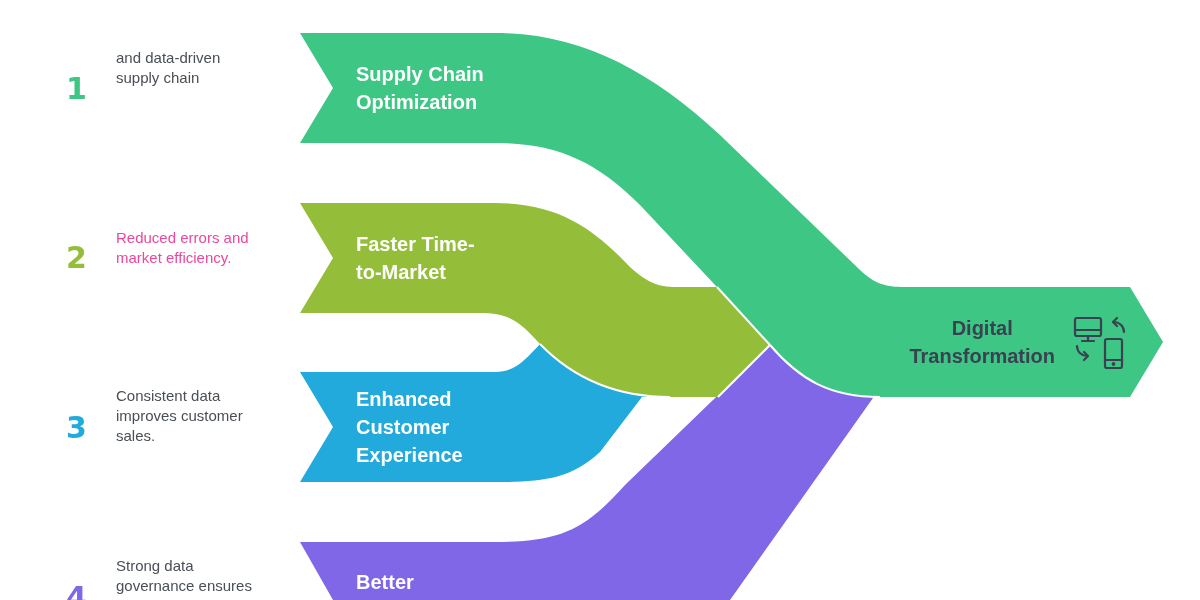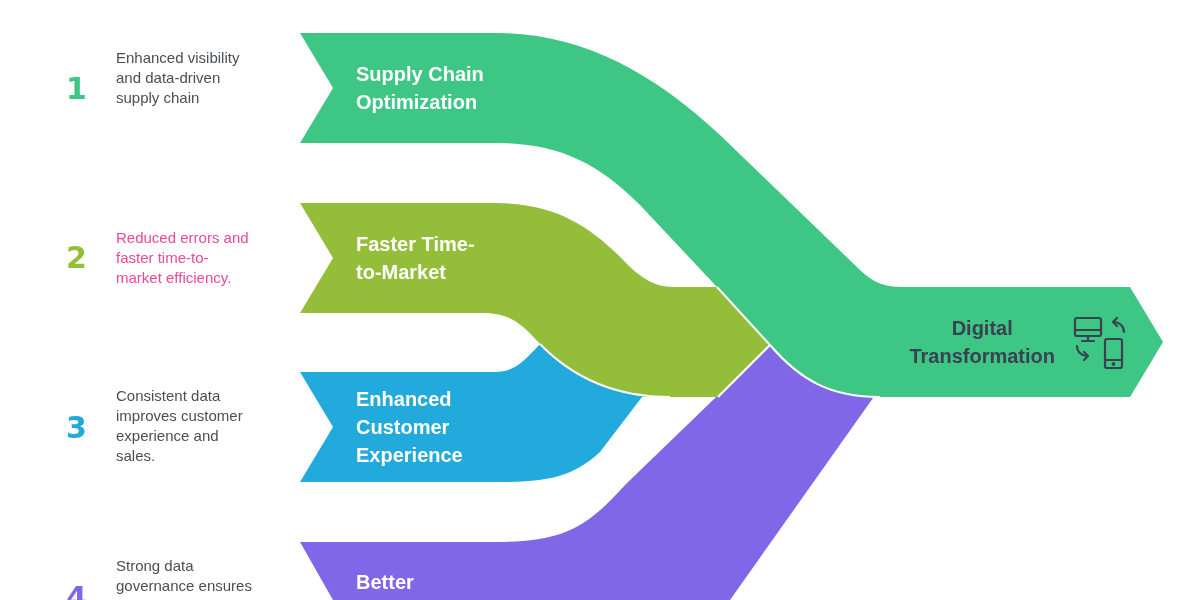--- a/index.html
+++ b/index.html
@@ -29,33 +29,30 @@
   <path d="M770,345 L718,397" fill="none" stroke="#ffffff" stroke-width="2"></path>
   <path d="M770,345 C800,380 830,397 880,397" fill="none" stroke="#ffffff" stroke-width="2"></path>
 </svg>
 
 <div class="num" style="left: 66px; top: 74px; color: rgb(62, 198, 132);">1</div>
 <div class="num" style="left: 66px; top: 243px; color: rgb(148, 190, 58);">2</div>
 <div class="num" style="left: 66px; top: 413px; color: rgb(33, 170, 219);">3</div>
 <div class="num" style="left: 66px; top: 583px; color: rgb(127, 103, 231);">4</div>
 
 <div class="desc" style="top: 48px; color: rgb(74, 79, 85);">
-  <div>Enhanced visibility</div>
   <div>and data-driven</div>
   <div>supply chain</div>
 </div>
 <div class="desc" style="top: 228px; color: #ec4899;">
   <div>Reduced errors and</div>
-  <div>faster time-to-</div>
   <div>market efficiency.</div>
 </div>
 <div class="desc" style="top: 386px; color: rgb(74, 79, 85);">
   <div>Consistent data</div>
   <div>improves customer</div>
-  <div>experience and</div>
   <div>sales.</div>
 </div>
 <div class="desc" style="top: 556px; color: rgb(74, 79, 85);">
   <div>Strong data</div>
   <div>governance ensures</div>
 </div>
 
 <div class="rlabel" style="top:60px;">
   <div>Supply Chain</div>
   <div>Optimization</div>

